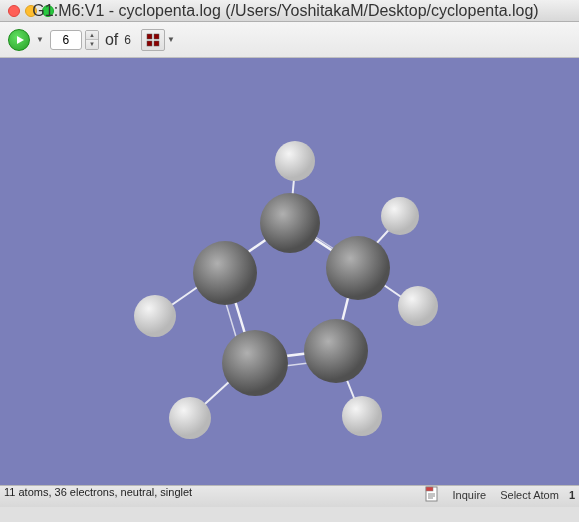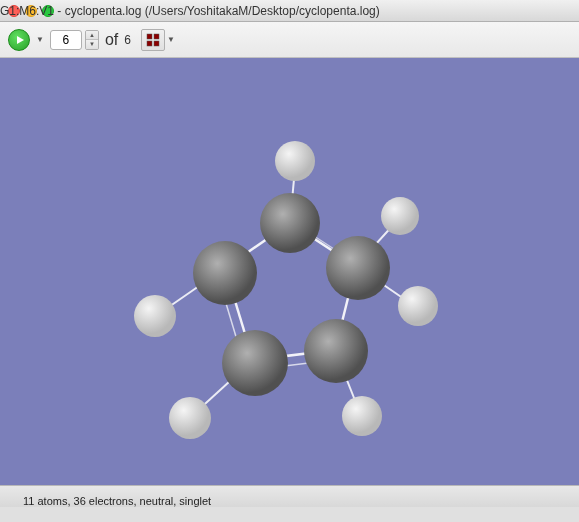--- a/index.html
+++ b/index.html
@@ -28,24 +28,24 @@
     }
     .traffic-light {
       width: 12px;
       height: 12px;
       border-radius: 50%;
     }
     .traffic-light.close { background: #ff5f57; border: 1px solid #e0443e; }
     .traffic-light.minimize { background: #ffbd2e; border: 1px solid #dea123; }
     .traffic-light.maximize { background: #28c940; border: 1px solid #1aab29; }
     .title-text {
-      font-size: 12px;
+      font-size: 16px;
       color: #333;
       flex: 1;
-      text-align: left;
+      text-align: center;
       margin-left: -60px;
     }
 
     
     .toolbar {
       height: 36px;
       background: linear-gradient(to bottom, #f5f5f5, #e8e8e8);
       border-bottom: 1px solid #c0c0c0;
       display: flex;
       align-items: center;
@@ -153,22 +153,22 @@
       width: 100%;
       height: 100%;
     }
 
     
     .status-bar {
       height: 22px;
       background: linear-gradient(to bottom, #e8e8e8, #d8d8d8);
       border-top: 1px solid #b8b8b8;
       display: flex;
-      align-items: flex-end;
-      padding: 0 23px;
+      align-items: flex-start;
+      padding: 0 4px;
       gap: 8px;
       font-size: 11px;
       color: #222;
     }
     .status-text {
       flex: 1;
       font-size: 11px;
     }
     .status-right {
       display: flex;
@@ -297,13 +297,26 @@
     <circle cx="155" cy="258" r="21" fill="url(#hgrad)"></circle>
 
     <circle cx="190" cy="360" r="21" fill="url(#hgrad)"></circle>
 
     <circle cx="362" cy="358" r="20" fill="url(#hgrad)"></circle>
   </svg>
 </div>
 
 <div class="status-bar">
   <span class="status-text">11 atoms, 36 electrons, neutral, singlet</span>
+  <div class="status-right">
+
+    <svg width="16" height="18" viewBox="0 0 16 18" style="cursor:pointer;">
+      <rect x="1" y="1" width="11" height="14" fill="white" stroke="#888" stroke-width="1"></rect>
+      <rect x="1" y="1" width="7" height="4" fill="#cc4444" stroke="#888" stroke-width="0.5"></rect>
+      <line x1="3" y1="8" x2="10" y2="8" stroke="#888" stroke-width="1"></line>
+      <line x1="3" y1="10" x2="10" y2="10" stroke="#888" stroke-width="1"></line>
+      <line x1="3" y1="12" x2="8" y2="12" stroke="#888" stroke-width="1"></line>
+    </svg>
+    <span class="inquire-btn">Inquire</span>
+    <span class="select-atom-btn">Select Atom</span>
+    <span class="select-atom-num">1</span>
+  </div>
 </div>
 
 </body></html>

